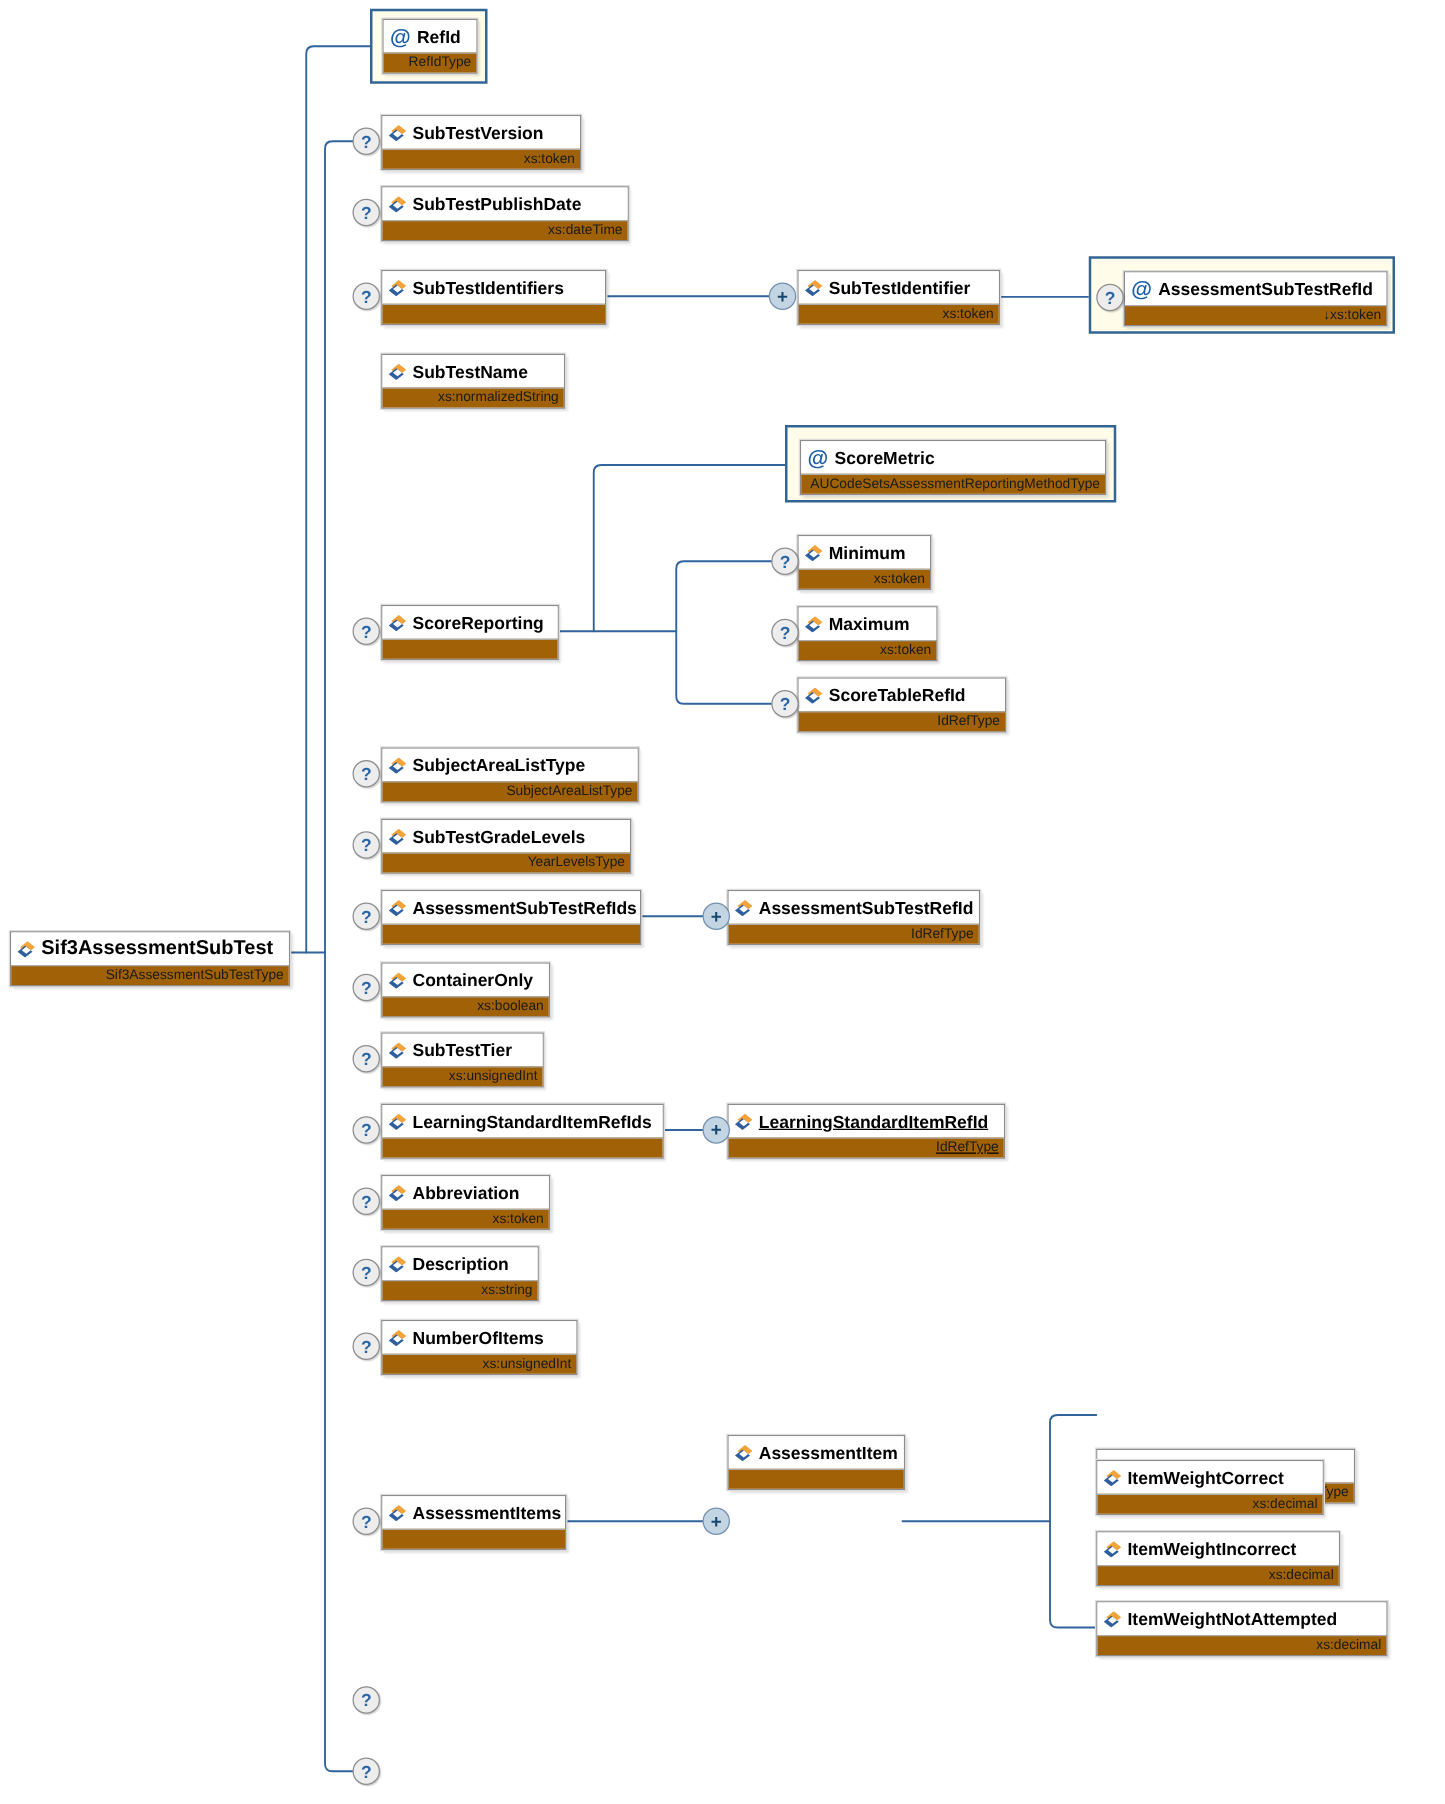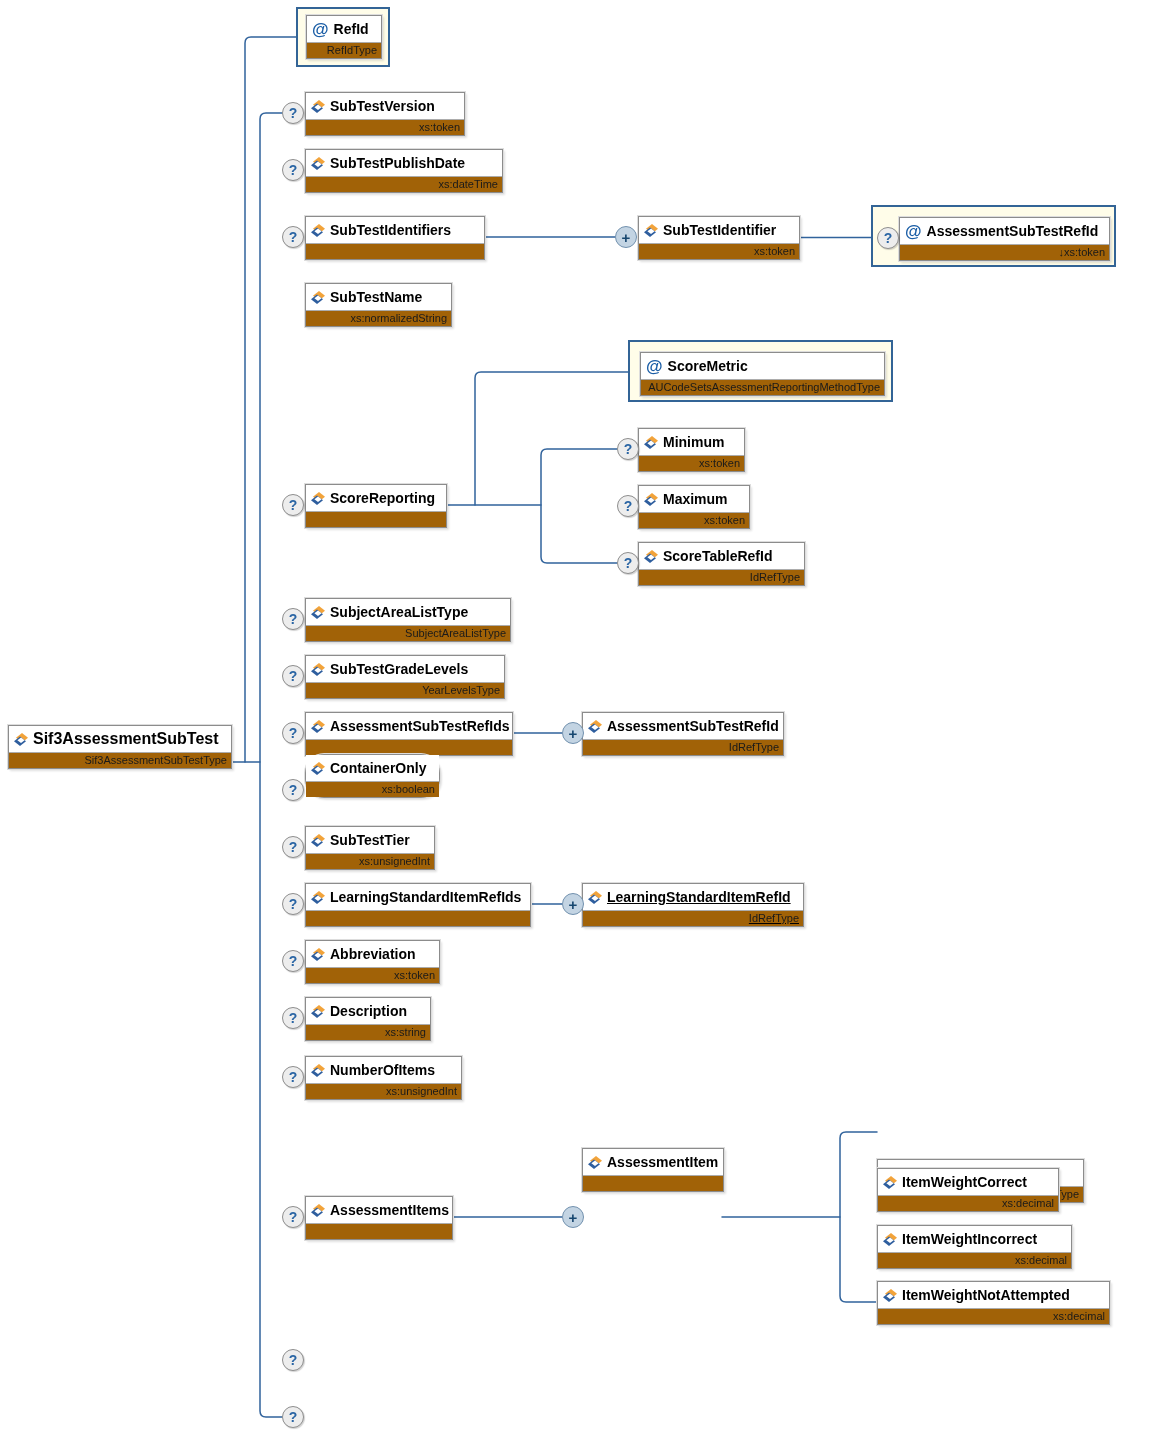--- a/index.html
+++ b/index.html
@@ -60,21 +60,21 @@
     <path d="M798,237.5 L877,237.5"></path>
     <path d="M445,505 L541,505"></path>
     <path d="M475,505 L475,378 Q475,372 481,372 L628,372"></path>
     <path d="M617,449 L547,449 Q541,449 541,455 L541,557 Q541,563 547,563 L617,563"></path>
     <path d="M511,733 L562,733"></path>
     <path d="M529,904 L562,904"></path>
     <path d="M451,1217 L562,1217"></path>
     <path d="M722,1217 L840,1217"></path>
     <path d="M877,1132 L846,1132 Q840,1132 840,1138 L840,1296 Q840,1302 846,1302 L877,1302"></path>
   </svg>
-<div class="node" style="left: 8px; top: 725px; width: 222px;">
+<div class="node" style="left: 8px; top: 745px; width: 222px;">
       <div class="title root">
         <span class="el-icon">
           <svg width="14" height="13" viewBox="0 0 14 13">
             <polygon points="8,0 14,4.7 8,9.4 2,4.7" fill="#F2A33A"></polygon>
             <polygon points="6,3.6 12,8.3 6,13 0,8.3" fill="#2E5E9E"></polygon>
             <polygon points="7,4.4 10.6,7.2 7,10 3.4,7.2" fill="#FFFFFF"></polygon>
           </svg>
         </span>
         <span class="label">Sif3AssessmentSubTest</span>
       </div>
@@ -266,21 +266,21 @@
           <svg width="14" height="13" viewBox="0 0 14 13">
             <polygon points="8,0 14,4.7 8,9.4 2,4.7" fill="#F2A33A"></polygon>
             <polygon points="6,3.6 12,8.3 6,13 0,8.3" fill="#2E5E9E"></polygon>
             <polygon points="7,4.4 10.6,7.2 7,10 3.4,7.2" fill="#FFFFFF"></polygon>
           </svg>
         </span>
         <span class="label">AssessmentSubTestRefId</span>
       </div>
       <div class="subtitle">IdRefType</div>
     </div>
-    <div class="node" style="left: 305px; top: 754px; width: 133px; border-radius: 19px;">
+    <div class="node" style="left: 305px; top: 770px; width: 133px;">
       <div class="title">
         <span class="el-icon">
           <svg width="14" height="13" viewBox="0 0 14 13">
             <polygon points="8,0 14,4.7 8,9.4 2,4.7" fill="#F2A33A"></polygon>
             <polygon points="6,3.6 12,8.3 6,13 0,8.3" fill="#2E5E9E"></polygon>
             <polygon points="7,4.4 10.6,7.2 7,10 3.4,7.2" fill="#FFFFFF"></polygon>
           </svg>
         </span>
         <span class="label">ContainerOnly</span>
       </div>

